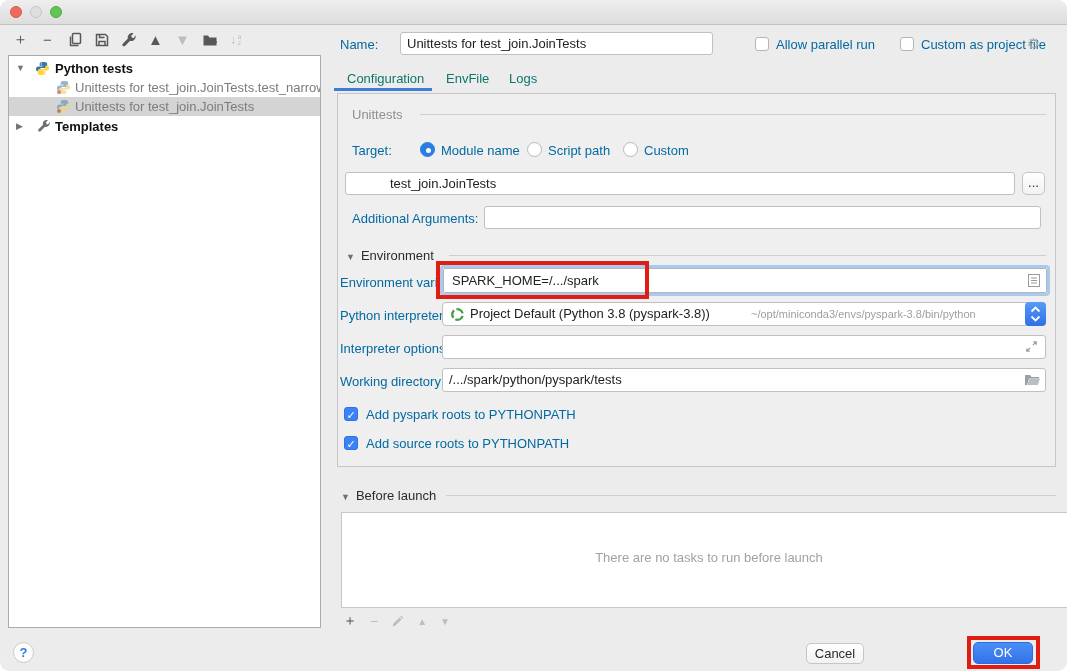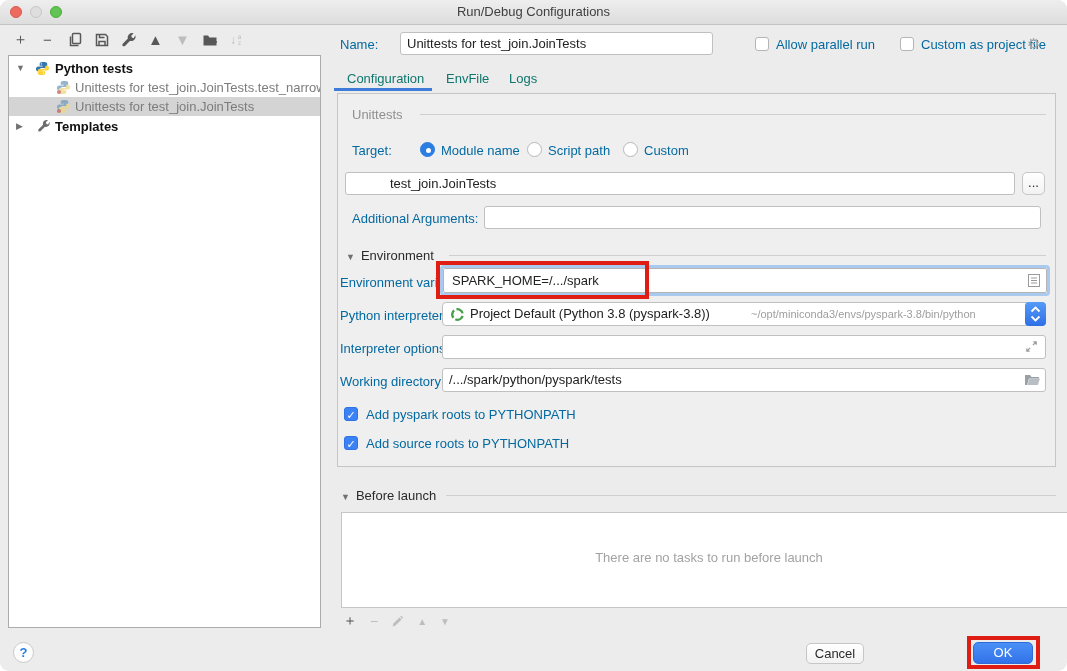--- a/index.html
+++ b/index.html
@@ -82,21 +82,20 @@
 </style>
 </head>
 <body>
 
 <div class="window">
 
   <div class="titlebar">
     <span class="tl red"></span>
     <span class="tl gray"></span>
     <span class="tl green"></span>
-    <div class="title">Run/Debug Configurations</div>
   </div>
 
   <div class="ltb">
     <span class="ic">＋</span>
     <span class="ic">−</span>
     <span class="ic">
       <svg width="16" height="16" viewBox="0 0 16 16">
           <rect x="5.5" y="1.5" width="8" height="10" rx="1"></rect>
           <path d="M3.5 4.5v9h8"></path>
         </svg>

